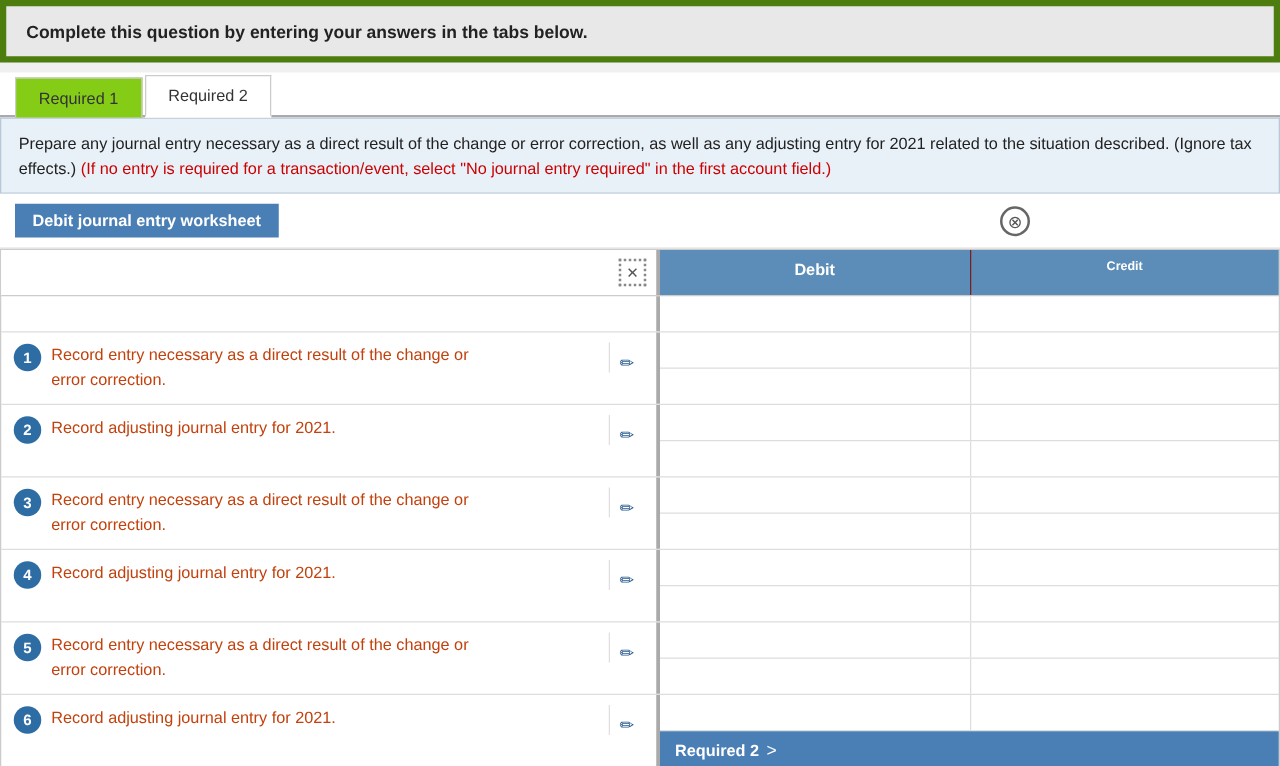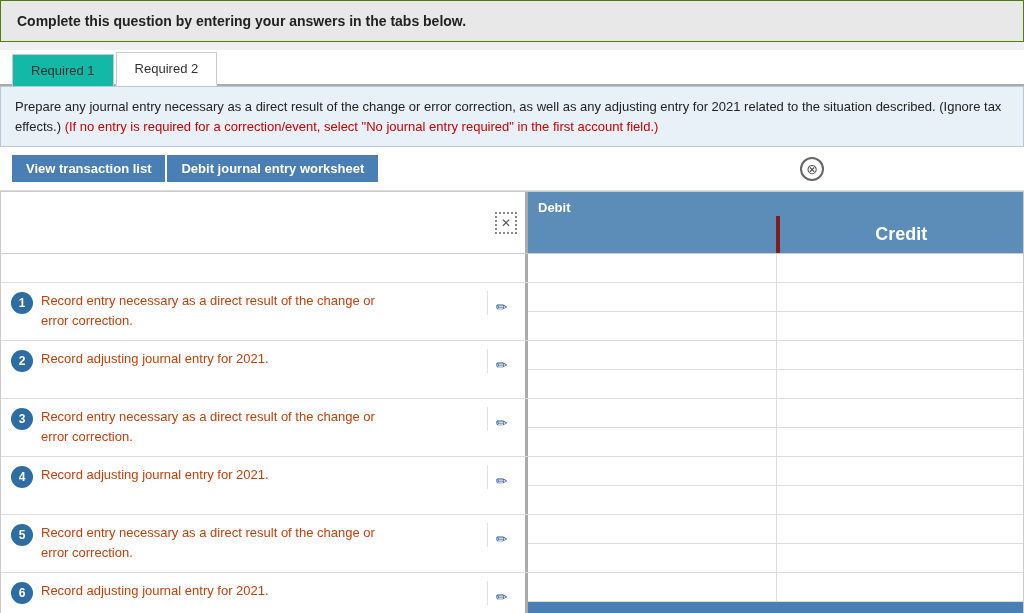--- a/index.html
+++ b/index.html
@@ -10,41 +10,41 @@
       width: 1024px;
     }
 
     .outer-wrapper {
       background: #f0f0f0;
       padding: 0;
     }
 
     .header-banner {
       background: #e8e8e8;
-      border: 1px solid #4d7c0f;
+      border: 5px solid #4d7c0f;
       padding: 12px 16px;
       font-weight: bold;
       font-size: 14px;
       color: #222;
     }
 
     .tabs-bar {
       background: #fff;
       border-bottom: 2px solid #aaa;
       padding: 0 12px;
       display: flex;
       align-items: flex-end;
       margin-top: 8px;
     }
 
     .tab {
       padding: 8px 18px;
       border: 1px solid #ccc;
       border-bottom: none;
-      background: #14b8a6;
+      background: #84cc16;
       cursor: pointer;
       font-size: 13px;
       color: #333;
       margin-right: 2px;
       position: relative;
       top: 2px;
     }
 
     .tab.active {
       background: #fff;
@@ -177,27 +177,24 @@
   <div class="tabs-bar">
     <div class="tab">
       <span>Required 1</span>
     </div>
     <div class="tab active">
       <span>Required 2</span>
     </div>
   </div>
 
   <div class="instructions-box">
-    <span>Prepare any journal entry necessary as a direct result of the change or error correction, as well as any adjusting entry for 2021 related to the situation described. (Ignore tax effects.) </span><span class="red-text">(If no entry is required for a correction/event, select "No journal entry required" in the first account field.)</span>
+    <span>Prepare any journal entry necessary as a direct result of the change or error correction, as well as any adjusting entry for 2021 related to the situation described. (Ignore tax effects.) </span><span class="red-text">(If no entry is required for a transaction/event, select "No journal entry required" in the first account field.)</span>
   </div>
 
   <div class="action-buttons">
-    <button class="btn-blue">
-      <span>View transaction list</span>
-    </button>
     <button class="btn-blue">
       <span>Debit journal entry worksheet</span>
     </button>
     <div class="close-circle">
       <span>⊗</span>
     </div>
   </div>
 
   <div class="main-content">
 
@@ -208,24 +205,24 @@
         <div style="width:527px; border-right:3px solid #aaa; background:#fff; min-height:36px; display:flex; align-items:center; padding-left:10px;">
 
           <div style="margin-left:auto; padding-right:8px;">
             <div class="x-dotted">
               <span>✕</span>
             </div>
           </div>
         </div>
 
         <div style="flex:1; display:grid; grid-template-columns:1fr 1fr; background:#5b8db8;">
-          <div style="padding:8px 10px; color:#fff; font-weight:bold; font-size:13px; border-left:none;">
+          <div style="padding:8px 10px; text-align:center; color:#fff; font-weight:bold; font-size:13px; border-left:none;">
             <span>Debit</span>
           </div>
-          <div style="padding:8px 10px; text-align:center; color:#fff; font-weight:bold; font-size:18px; border-left:4px solid #7f1d1d;margin-top:24px;">
+          <div style="padding:8px 10px; text-align:center; color:#fff; font-weight:bold; font-size:10px; border-left:1px solid #7f1d1d;">
             <span>Credit</span>
           </div>
         </div>
       </div>
 
       <div style="display:flex; border-bottom:1px solid #ddd; min-height:28px;">
         <div style="width:527px; border-right:3px solid #aaa;"></div>
         <div style="flex:1; display:grid; grid-template-columns:1fr 1fr;">
           <div style="border-left:none; min-height:28px;"></div>
           <div style="border-left:1px solid #ddd; min-height:28px;"></div>

